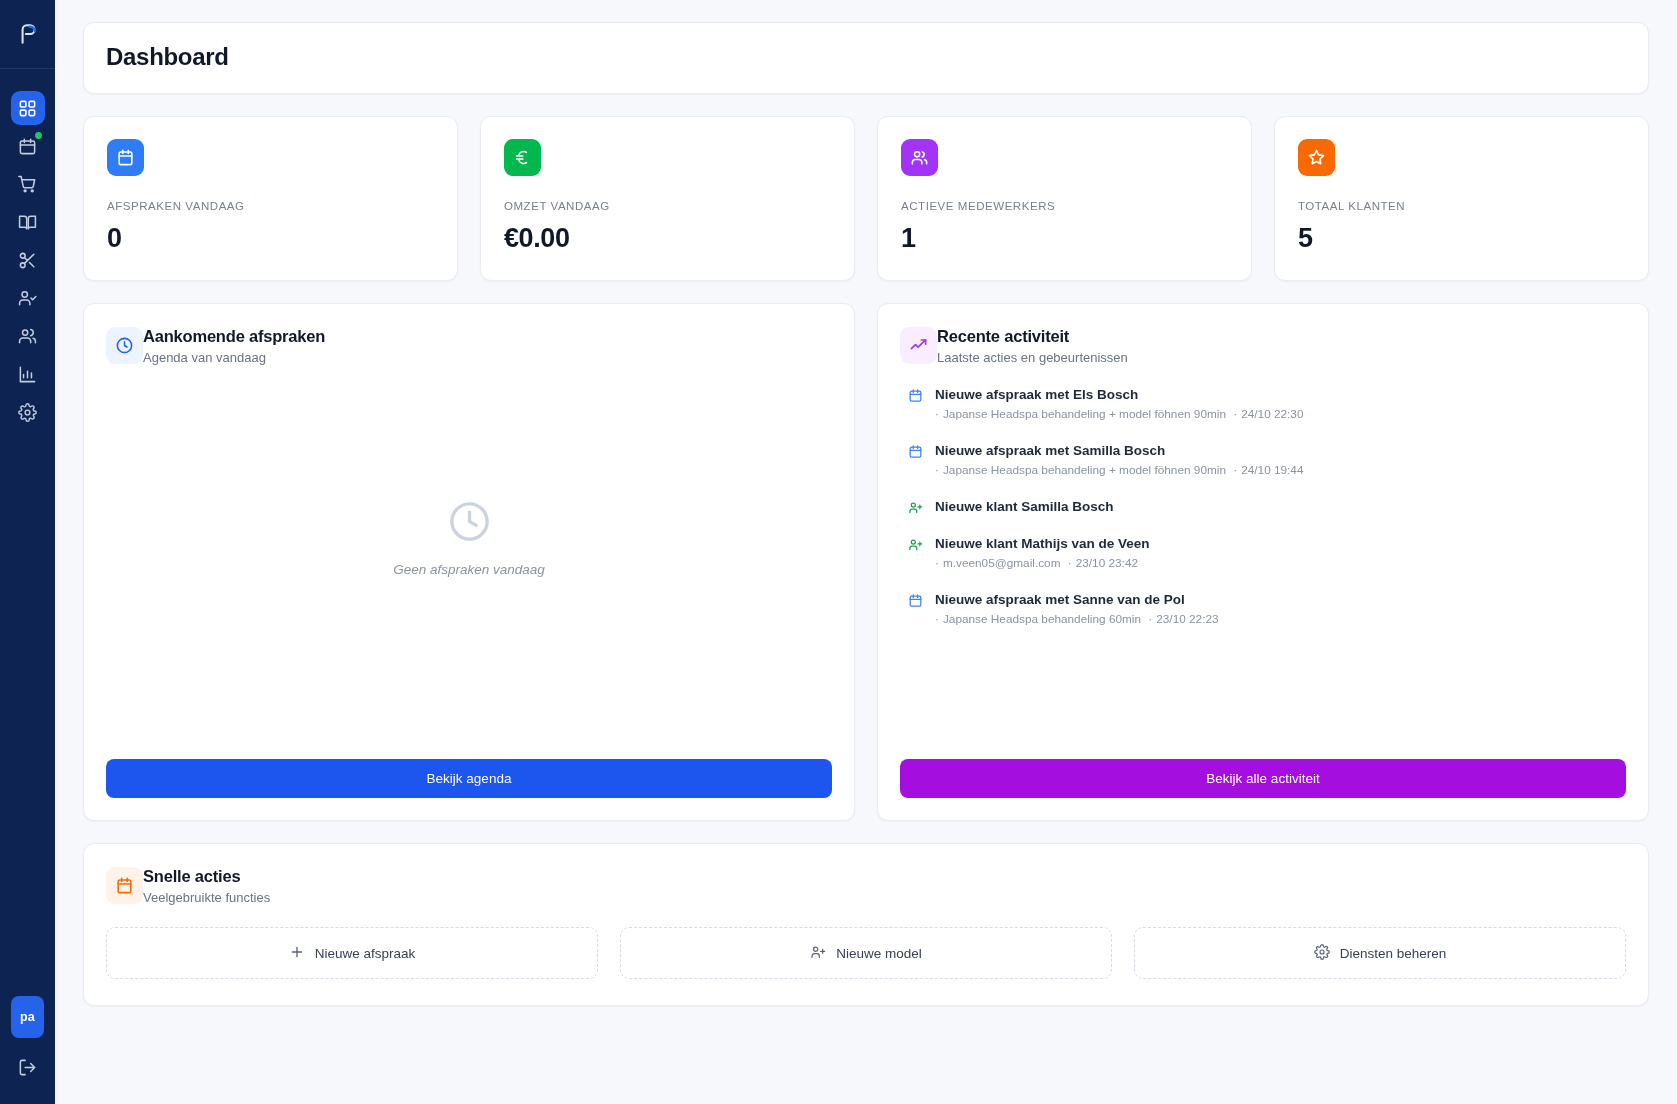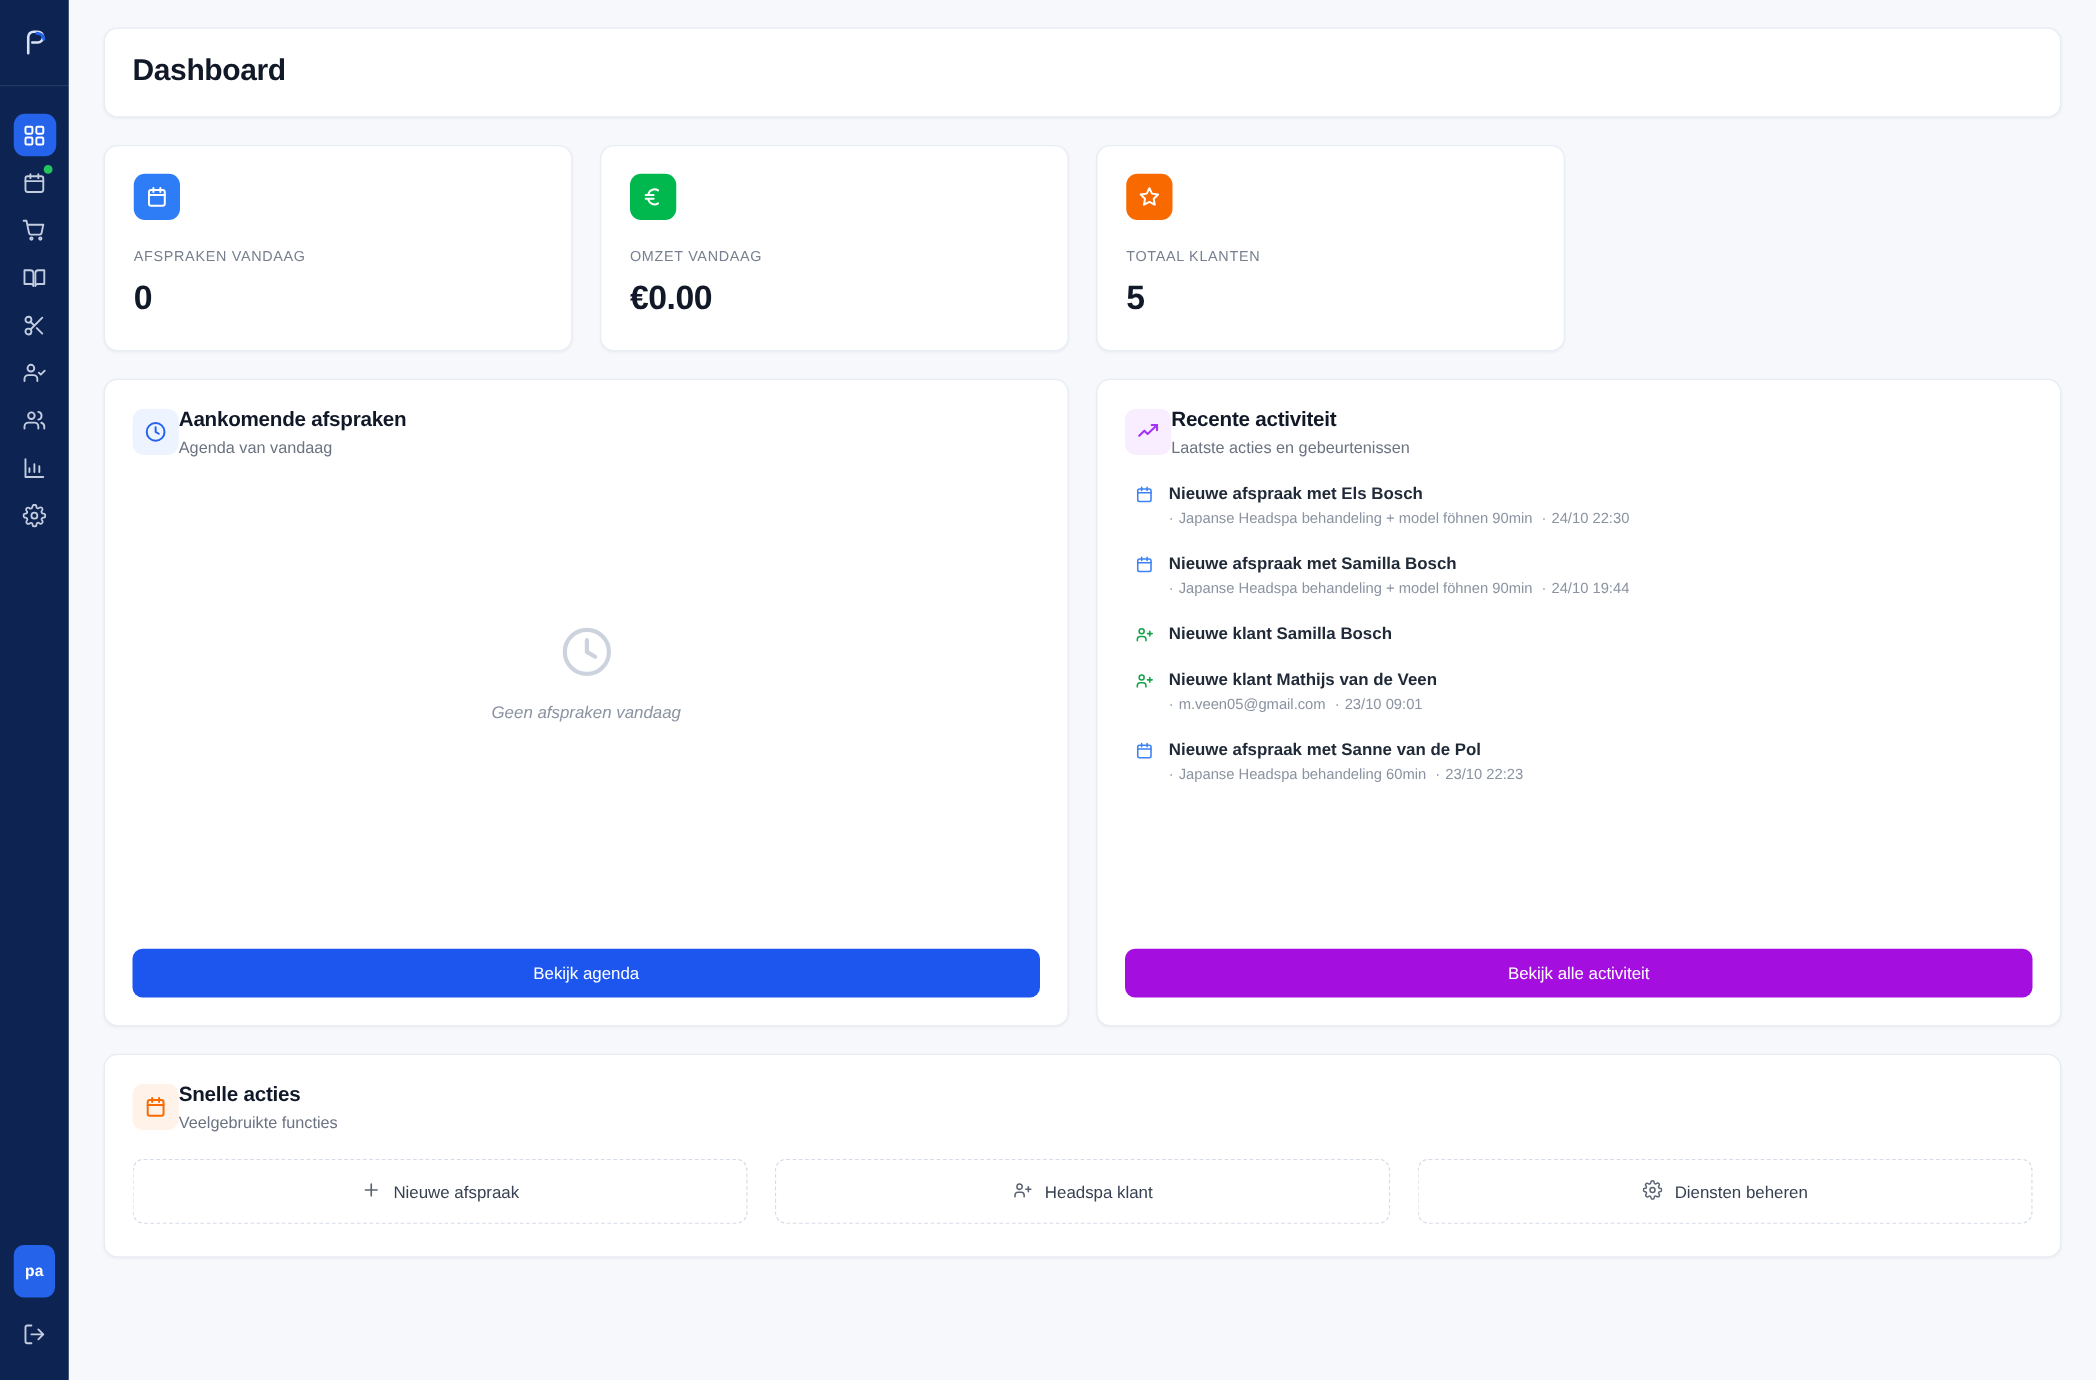--- a/index.html
+++ b/index.html
@@ -250,20 +250,31 @@
         <div class="stat-icon" style="background:#00b84d">
           <svg width="19" height="19" viewBox="0 0 24 24" fill="none" stroke="#fff" stroke-width="2" stroke-linecap="round" stroke-linejoin="round">
             <path d="M17 5.5A6.5 6.5 0 0 0 7.2 9m0 6a6.5 6.5 0 0 0 9.8 3.5"></path>
               <path d="M4.5 10.2h8M4.5 13.8h8"></path>
           </svg>
         </div>
         <div class="stat-label">OMZET VANDAAG</div>
         <div class="stat-value">€0.00</div>
       </div>
 
+      <div class="card stat-card">
+        <div class="stat-icon" style="background:#a334f7">
+          <svg width="19" height="19" viewBox="0 0 24 24" fill="none" stroke="#fff" stroke-width="2" stroke-linecap="round" stroke-linejoin="round">
+            <path d="M15 20v-1.8a3.6 3.6 0 0 0-3.6-3.6H6.6A3.6 3.6 0 0 0 3 18.2V20"></path>
+              <circle cx="9" cy="8" r="3.2"></circle>
+            <path d="M21 20v-1.8a3.6 3.6 0 0 0-2.7-3.5M15.5 5a3.2 3.2 0 0 1 0 6.2"></path>
+          </svg>
+        </div>
+        <div class="stat-label">ACTIEVE MEDEWERKERS</div>
+        <div class="stat-value">1</div>
+      </div>
 
       <div class="card stat-card">
         <div class="stat-icon" style="background:#f86a00">
           <svg width="19" height="19" viewBox="0 0 24 24" fill="none" stroke="#fff" stroke-width="2" stroke-linecap="round" stroke-linejoin="round">
             <path d="M12 3.2l2.7 5.5 6.1.9-4.4 4.3 1 6-5.4-2.8-5.4 2.8 1-6L3.2 9.6l6.1-.9z"></path>
           </svg>
         </div>
         <div class="stat-label">TOTAAL KLANTEN</div>
         <div class="stat-value">5</div>
       </div>
@@ -356,21 +367,21 @@
             <div class="activity-item">
               <span class="activity-icon">
                 <svg width="15" height="15" viewBox="0 0 24 24" fill="none" stroke="#16a34a" stroke-width="2" stroke-linecap="round" stroke-linejoin="round">
                   <path d="M14 20v-1.8a3.6 3.6 0 0 0-3.6-3.6H6.6A3.6 3.6 0 0 0 3 18.2V20"></path>
                     <circle cx="8.5" cy="8" r="3.2"></circle>
                   <path d="M19 8v6M22 11h-6"></path>
                 </svg>
               </span>
               <div class="activity-title">Nieuwe klant Mathijs van de Veen</div>
               <div class="activity-meta">
-                <span class="dot">·</span><span>m.veen05@gmail.com</span><span class="sep">&nbsp;·</span><span>23/10 09:01</span>
+                <span class="dot">·</span><span>m.veen05@gmail.com</span><span class="sep">&nbsp;·</span><span>23/10 23:42</span>
               </div>
             </div>
 
             <div class="activity-item">
               <span class="activity-icon">
                 <svg width="15" height="15" viewBox="0 0 24 24" fill="none" stroke="#3b82f6" stroke-width="2" stroke-linecap="round" stroke-linejoin="round">
                   <rect x="3.5" y="5" width="17" height="16" rx="2.2"></rect>
                     <path d="M3.5 10h17M8.5 3v4M15.5 3v4"></path>
                 </svg>
               </span>
@@ -414,21 +425,21 @@
         </button>
 
         <button class="quick-btn">
           <span>
             <svg width="16" height="16" viewBox="0 0 24 24" fill="none" stroke="#5b6472" stroke-width="1.9" stroke-linecap="round" stroke-linejoin="round">
               <path d="M14 20v-1.8a3.6 3.6 0 0 0-3.6-3.6H6.6A3.6 3.6 0 0 0 3 18.2V20"></path>
                 <circle cx="8.5" cy="8" r="3.2"></circle>
               <path d="M19 8v6M22 11h-6"></path>
             </svg>
           </span>
-          <span>Headspa klant</span>
+          <span>Nieuwe model</span>
         </button>
 
         <button class="quick-btn">
           <span>
             <svg width="16" height="16" viewBox="0 0 24 24" fill="none" stroke="#5b6472" stroke-width="1.8" stroke-linecap="round" stroke-linejoin="round">
               <circle cx="12" cy="12" r="3"></circle>
               <path d="M19.4 15a1.6 1.6 0 0 0 .33 1.76l.06.06a2 2 0 1 1-2.83 2.83l-.06-.06a1.6 1.6 0 0 0-1.76-.33 1.6 1.6 0 0 0-1 1.47V21a2 2 0 1 1-4 0v-.1A1.6 1.6 0 0 0 9.1 19.4a1.6 1.6 0 0 0-1.76.33l-.06.06a2 2 0 1 1-2.83-2.83l.06-.06A1.6 1.6 0 0 0 4.6 15a1.6 1.6 0 0 0-1.47-1H3a2 2 0 1 1 0-4h.1A1.6 1.6 0 0 0 4.6 9.1a1.6 1.6 0 0 0-.33-1.76l-.06-.06a2 2 0 1 1 2.83-2.83l.06.06A1.6 1.6 0 0 0 9 4.6a1.6 1.6 0 0 0 1-1.47V3a2 2 0 1 1 4 0v.1a1.6 1.6 0 0 0 1 1.47 1.6 1.6 0 0 0 1.76-.33l.06-.06a2 2 0 1 1 2.83 2.83l-.06.06A1.6 1.6 0 0 0 19.4 9a1.6 1.6 0 0 0 1.47 1H21a2 2 0 1 1 0 4h-.1a1.6 1.6 0 0 0-1.5 1z"></path>
             </svg>
           </span>
           <span>Diensten beheren</span>

